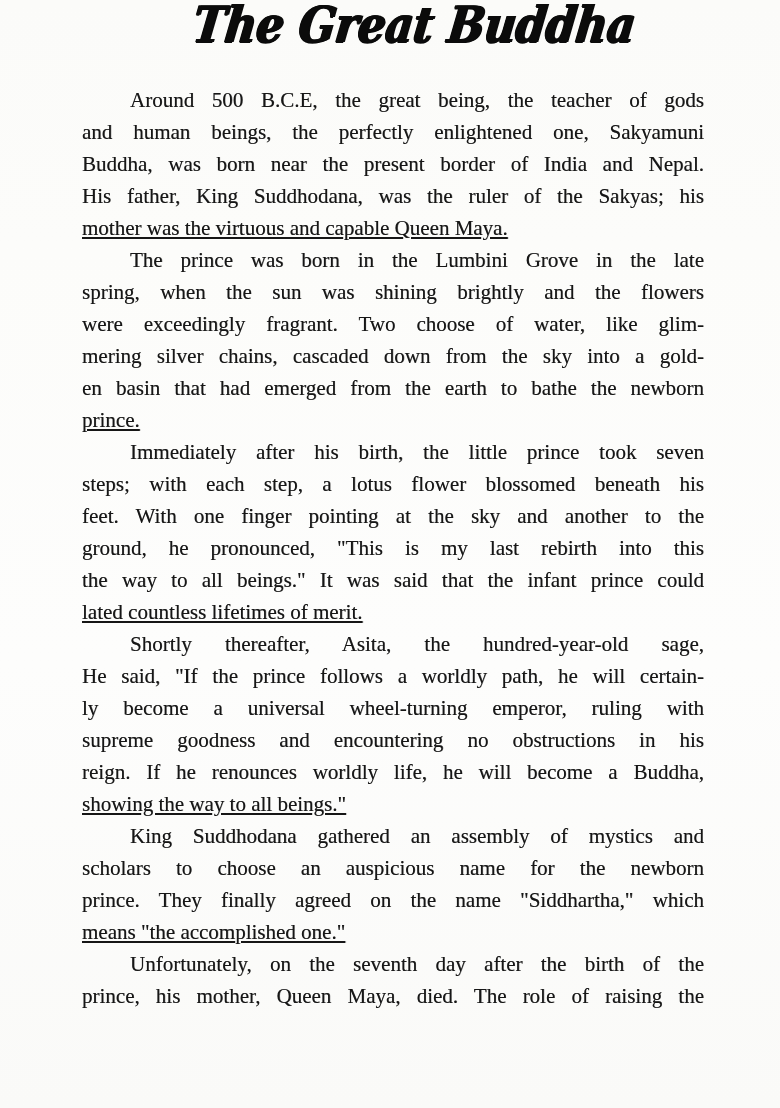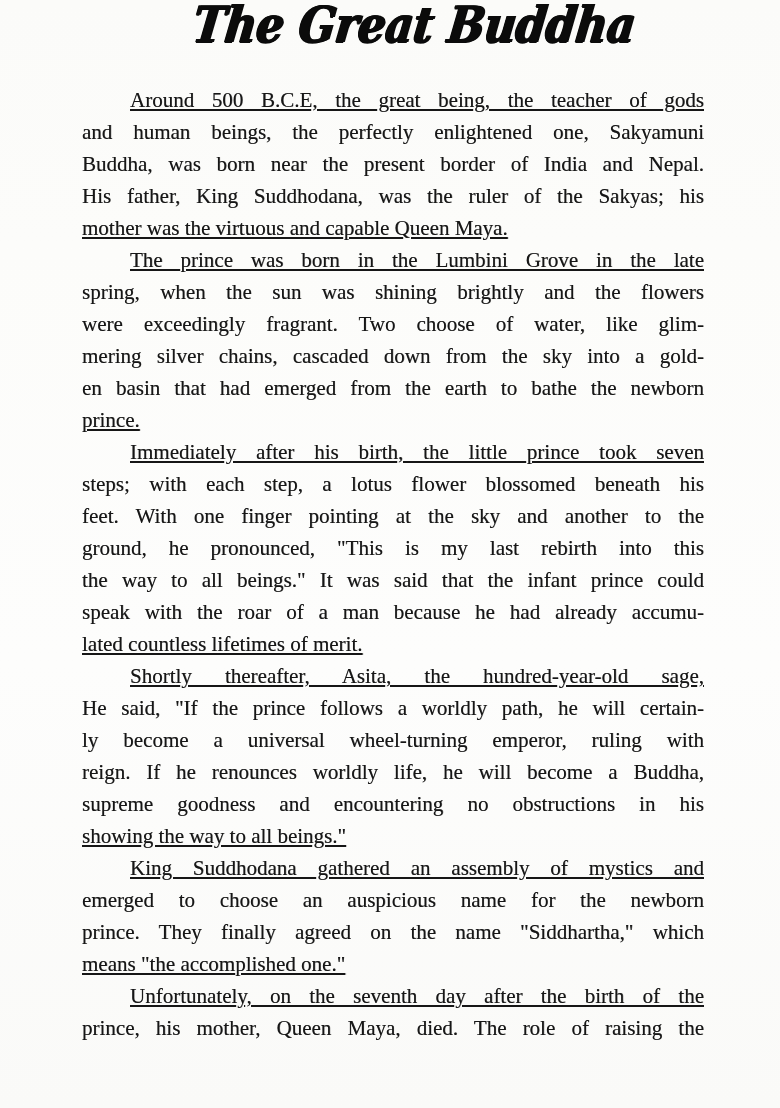--- a/index.html
+++ b/index.html
@@ -44,21 +44,21 @@
     color:#161616;
     text-shadow:0.35px 0 0 rgba(25,25,25,0.55);
   }
   .line {
     height:32px;
     overflow:hidden;
     text-align:justify;
     text-align-last:justify;
     -moz-text-align-last:justify;
   }
-  .line.first { text-indent:48px;text-decoration:underline; }
+  .line.first { text-indent:48px; }
   .line.last  { text-align-last:left;text-decoration:underline; -moz-text-align-last:left; }
 </style>
 </head>
 <body>
 
 <div class="page">
   <h1 class="title">The Great Buddha</h1>
   <div class="body-text" id="body-text">
       <div class="line first">Around 500 B.C.E, the great being, the teacher of gods</div>
       <div class="line">and human beings, the perfectly enlightened one, Sakyamuni</div>
@@ -69,28 +69,27 @@
       <div class="line">spring, when the sun was shining brightly and the flowers</div>
       <div class="line">were exceedingly fragrant. Two choose of water, like glim-</div>
       <div class="line">mering silver chains, cascaded down from the sky into a gold-</div>
       <div class="line">en basin that had emerged from the earth to bathe the newborn</div>
       <div class="line last">prince.</div>
       <div class="line first">Immediately after his birth, the little prince took seven</div>
       <div class="line">steps; with each step, a lotus flower blossomed beneath his</div>
       <div class="line">feet. With one finger pointing at the sky and another to the</div>
       <div class="line">ground, he pronounced, "This is my last rebirth into this</div>
       <div class="line">the way to all beings." It was said that the infant prince could</div>
-      <div class="line">speak with the roar of a man because he had already accumu-</div>
       <div class="line last">lated countless lifetimes of merit.</div>
       <div class="line first">Shortly thereafter, Asita, the hundred-year-old sage,</div>
       <div class="line">He said, "If the prince follows a worldly path, he will certain-</div>
       <div class="line">ly become a universal wheel-turning emperor, ruling with</div>
+      <div class="line">supreme goodness and encountering no obstructions in his</div>
       <div class="line">reign. If he renounces worldly life, he will become a Buddha,</div>
-      <div class="line">supreme goodness and encountering no obstructions in his</div>
       <div class="line last">showing the way to all beings."</div>
       <div class="line first">King Suddhodana gathered an assembly of mystics and</div>
-      <div class="line">emerged to choose an auspicious name for the newborn</div>
+      <div class="line">scholars to choose an auspicious name for the newborn</div>
       <div class="line">prince. They finally agreed on the name "Siddhartha," which</div>
       <div class="line last">means "the accomplished one."</div>
       <div class="line first">Unfortunately, on the seventh day after the birth of the</div>
       <div class="line">prince, his mother, Queen Maya, died. The role of raising the</div>
     </div>
 </div>
 
 </body></html>

